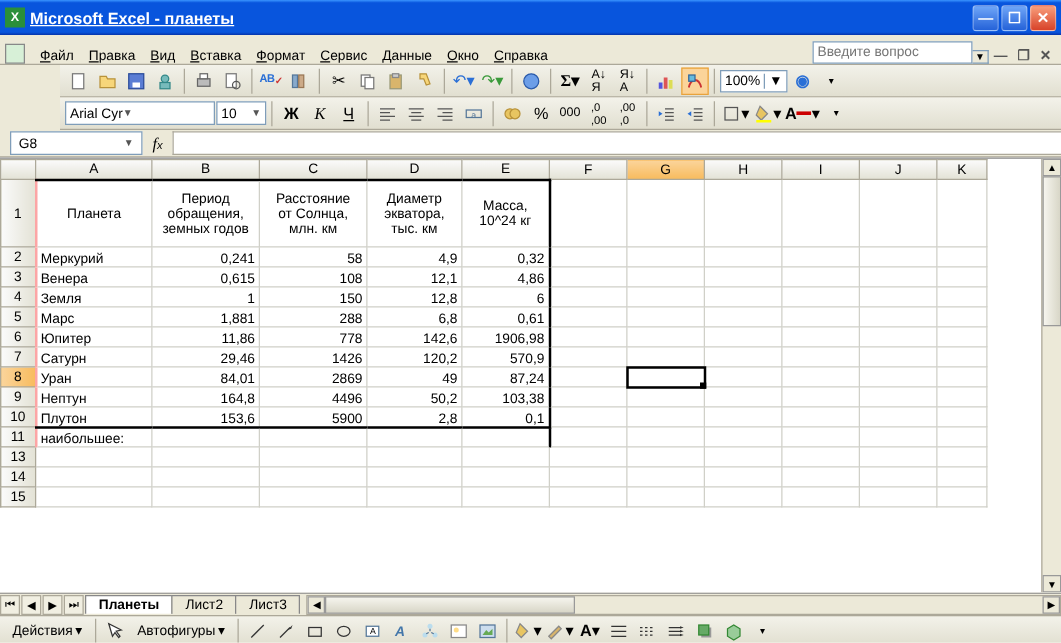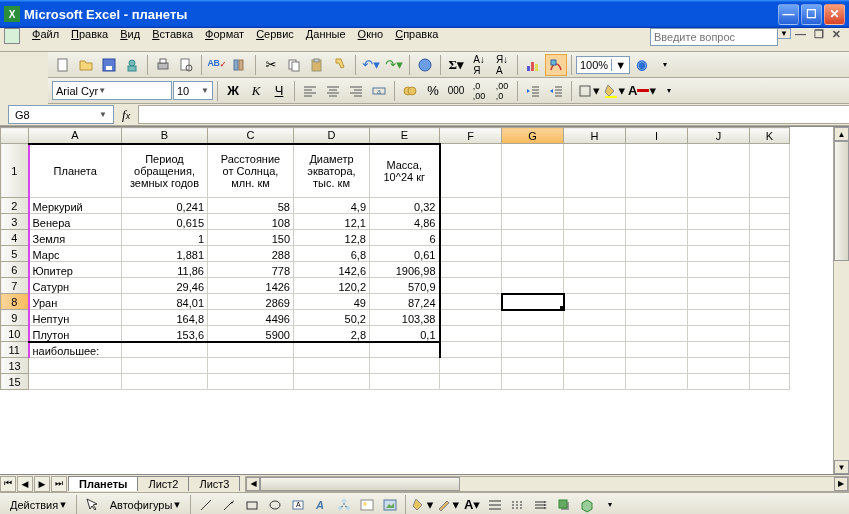--- a/index.html
+++ b/index.html
@@ -1,28 +1,28 @@
 <!DOCTYPE html>
 <html><head>
 <meta charset="utf-8">
 <style>
 * { box-sizing: border-box; margin: 0; padding: 0; font-family: Tahoma, Arial, sans-serif; }
 body { background: #ece9d8; font-size: 11px; overflow: hidden; width: 849px; height: 514px; }
 
 
 .titlebar { background: linear-gradient(to bottom, #3a95ff 0%, #0855dd 8%, #0855dd 92%, #0533aa 100%); height: 28px; display: flex; align-items: center; padding: 0 4px; color: white; }
 .titlebar .app-icon { width: 16px; height: 16px; background: #2a8f3a; margin-right: 4px; display:inline-flex;align-items:center;justify-content:center;font-size:10px;font-weight:bold;}
-.titlebar .title { font-weight: bold; font-size: 13px; flex: 1; }
+.titlebar .title { font-weight: bold; font-size: 13px; flex: 1; text-decoration: underline; }
 .winbtns { display: flex; gap: 2px; }
 .winbtn { width: 21px; height: 21px; border-radius: 3px; display: flex; align-items: center; justify-content: center; font-weight: bold; color: white; border: 1px solid #fff5; font-size: 12px; }
 .winbtn.min, .winbtn.max { background: linear-gradient(#6fa6f8,#2562d8); }
 .winbtn.close { background: linear-gradient(#f89e7b,#d8432a); }
 
 
-.menubar { background: #ece9d8; height: 24px; display: flex; align-items: flex-start; padding: 0 4px; border-bottom: 1px solid #aca899; }
+.menubar { background: #ece9d8; height: 24px; display: flex; align-items: flex-end; padding: 0 4px; border-bottom: 1px solid #aca899; }
 .menubar .mleft-icon { width:16px; height:16px; margin-right:6px;background:#d7f0d7;border:1px solid #888;}
 .menubar .menuitem { padding: 2px 6px; text-decoration: underline; text-decoration-color: transparent; cursor: default; }
 .menubar .menuitem::first-letter { text-decoration: underline; }
 .menubar .spacer { flex: 1; }
 .menubar input.helpbox { width: 128px; height: 18px; border: 1px solid #7f9db9; font-size: 11px; padding: 0 3px; color:#999; }
 .menubar .mdibtn { padding: 0 4px; color:#555; font-weight:bold; }
 
 
 .toolbar { background: linear-gradient(#f3f2ea,#e1dfd0); height: 26px; display: flex; align-items: center; padding: 0 4px; border-bottom: 1px solid #aca899; gap:1px;margin-left:48px;}
 .tbtn { min-width: 22px; height: 22px; display: inline-flex; align-items: center; justify-content: center; border: 1px solid transparent; font-size:13px;}
@@ -49,21 +49,21 @@
 .grid th.rowhdr { width:28px; text-align:center; background:linear-gradient(to right,#fafafa,#e3e2d5);}
 .grid th.colsel { background: linear-gradient(#fbd49a,#f8bb5d); }
 .grid th.rowsel { background: linear-gradient(to right,#fbd49a,#f8bb5d); }
 .grid td { text-align: right; vertical-align: bottom; background:white;}
 .grid td.tl { text-align: left; }
 .grid td.tc { text-align: center; }
 .grid tr.headrow td { text-align:center; vertical-align:middle; height:54px; white-space:pre-line;}
 .grid .thickb { border-bottom: 2px solid #000; }
 .grid .thickr { border-right: 2px solid #000; }
 .grid .thickt { border-top: 2px solid #000; }
-.grid .thickl { border-left: 2px solid #d946ef; }
+.grid .thickl { border-left: 2px solid #fca5a5; }
 .selcell { outline: 2px solid #000; outline-offset:-1px; position:relative; }
 .selcell::after { content:""; position:absolute; right:-2px; bottom:-2px; width:5px;height:5px; background:#000;}
 
 
 .sheettabs { height: 18px; background:#ece9d8; display:flex; align-items:center; border-top:1px solid #888;}
 .navbtn { width:16px;height:16px;display:inline-flex;align-items:center;justify-content:center;border:1px solid #aca899;background:#f1efe2;font-size:9px;margin-right:1px;}
 .tab { padding: 1px 10px; background:#ece9d8; border:1px solid #888; border-bottom:none; font-size:11px; position:relative; margin-right:-1px;}
 .tab.active { background:white; font-weight:bold; }
 .hscroll { flex:1; height:16px; background:#ece9d8; border:1px solid #aca899; margin-left:6px; position:relative;}
 .hscroll .thumb{position:absolute;left:14px;top:0;bottom:0;width:200px;background:linear-gradient(#f6f5ee,#d8d6c7);border:1px solid #999;}
@@ -488,20 +488,34 @@
           <td></td>
           <td></td>
           <td></td>
           <td></td>
           <td></td>
           <td></td>
           <td></td>
           <td></td>
         </tr>
         <tr>
+          <th class="rowhdr">14</th>
+          <td></td>
+          <td></td>
+          <td></td>
+          <td></td>
+          <td></td>
+          <td></td>
+          <td></td>
+          <td></td>
+          <td></td>
+          <td></td>
+          <td></td>
+        </tr>
+        <tr>
           <th class="rowhdr">15</th>
           <td></td>
           <td></td>
           <td></td>
           <td></td>
           <td></td>
           <td></td>
           <td></td>
           <td></td>
           <td></td>

